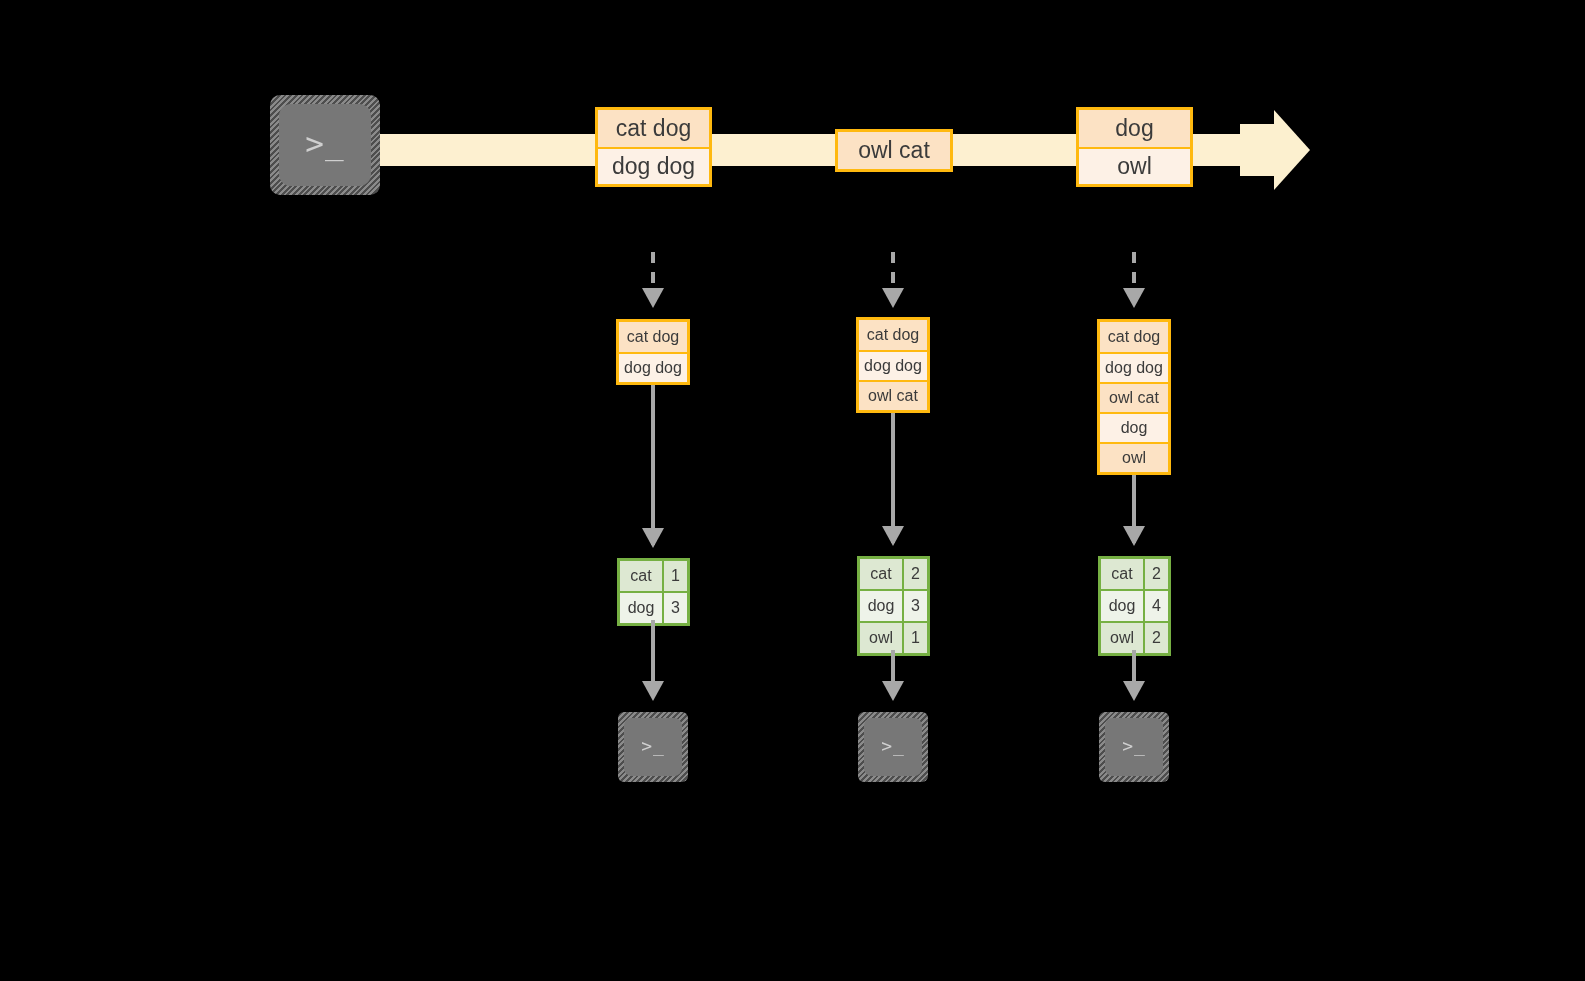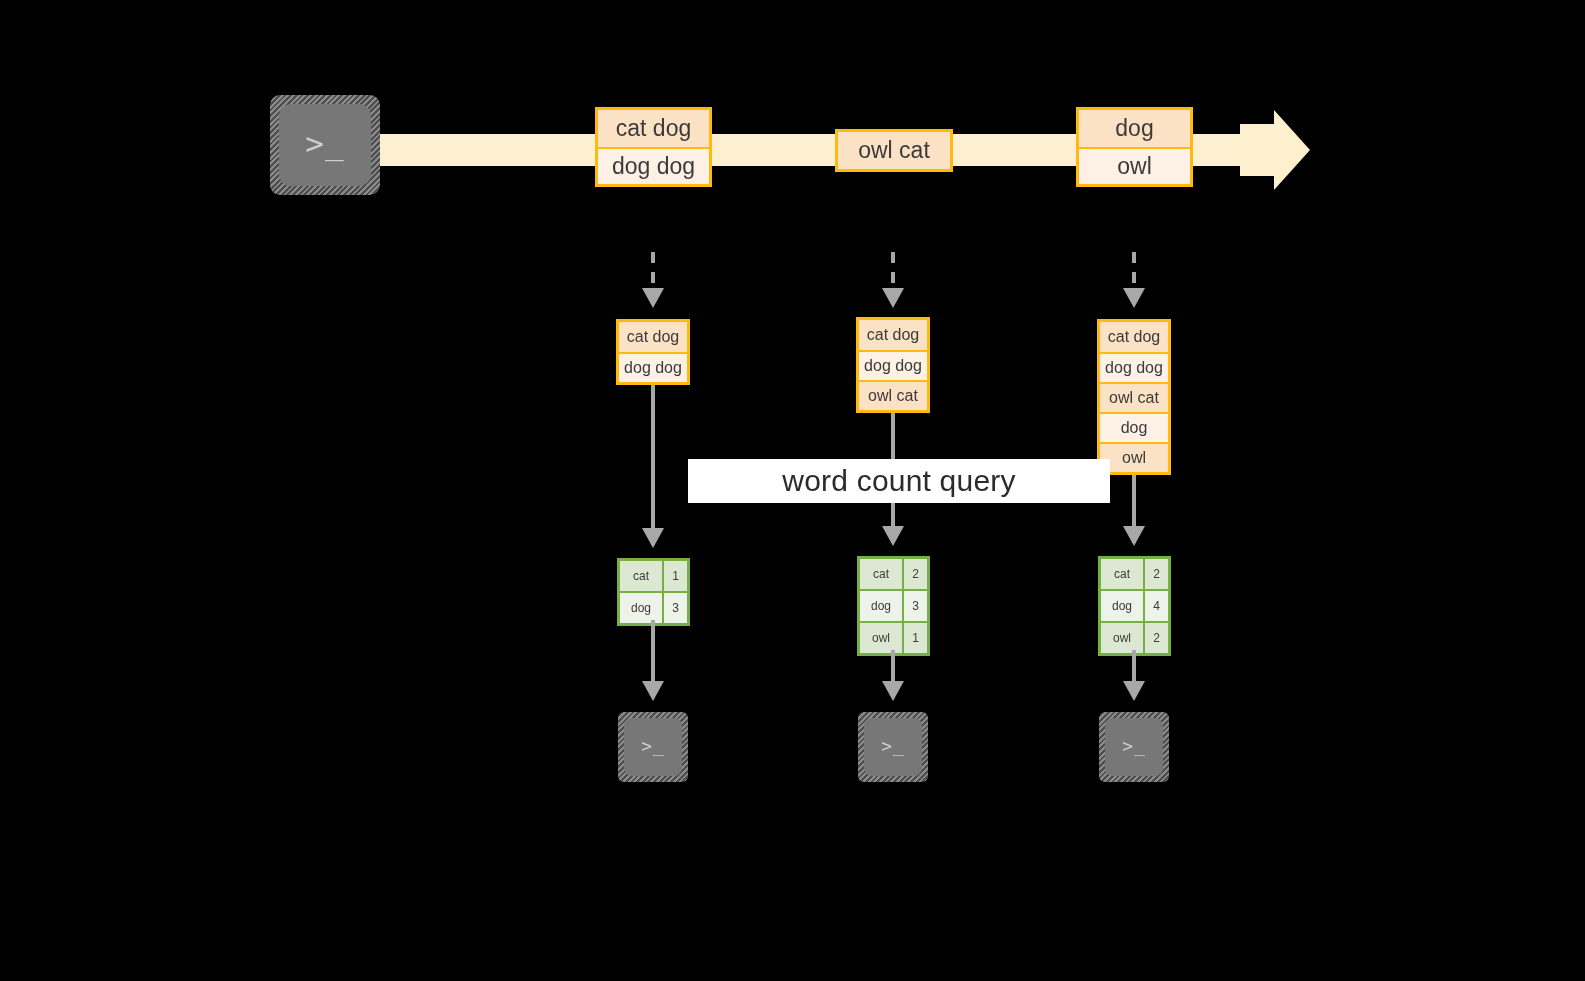--- a/index.html
+++ b/index.html
@@ -92,21 +92,21 @@
   .rec.top .row { height: 37px; }
 
   .rec.stack { font-size: 16px; }
   .rec.stack .row { height: 30px; }
 
   
   .tbl {
     position: absolute;
     box-sizing: border-box;
     border: 3px solid #76b043;
-    font-size: 12px;
+    font-size: 16px;
     color: #3b3b3b;
   }
   .tbl .trow { display: flex; height: 30px; }
   .tbl .trow + .trow { border-top: 2px solid #76b043; }
   .tbl .c-word,
   .tbl .c-count {
     box-sizing: border-box;
     display: flex; align-items: center; justify-content: center;
     white-space: nowrap;
   }
@@ -274,17 +274,14 @@
   </div>
 
   <div class="vline" style="left:1132px; top:650px; height:42px;"></div>
   <div class="vhead" style="left:1123px; top:681px;"></div>
 
   <div class="term small" style="left:1099px; top:712px;">
     <div class="inner"></div>
     <div class="prompt">&gt;_</div>
   </div>
 
-  <div class="querybar">
-    <span>word count query</span>
-  </div>
 
 </div>
 
 </body></html>

